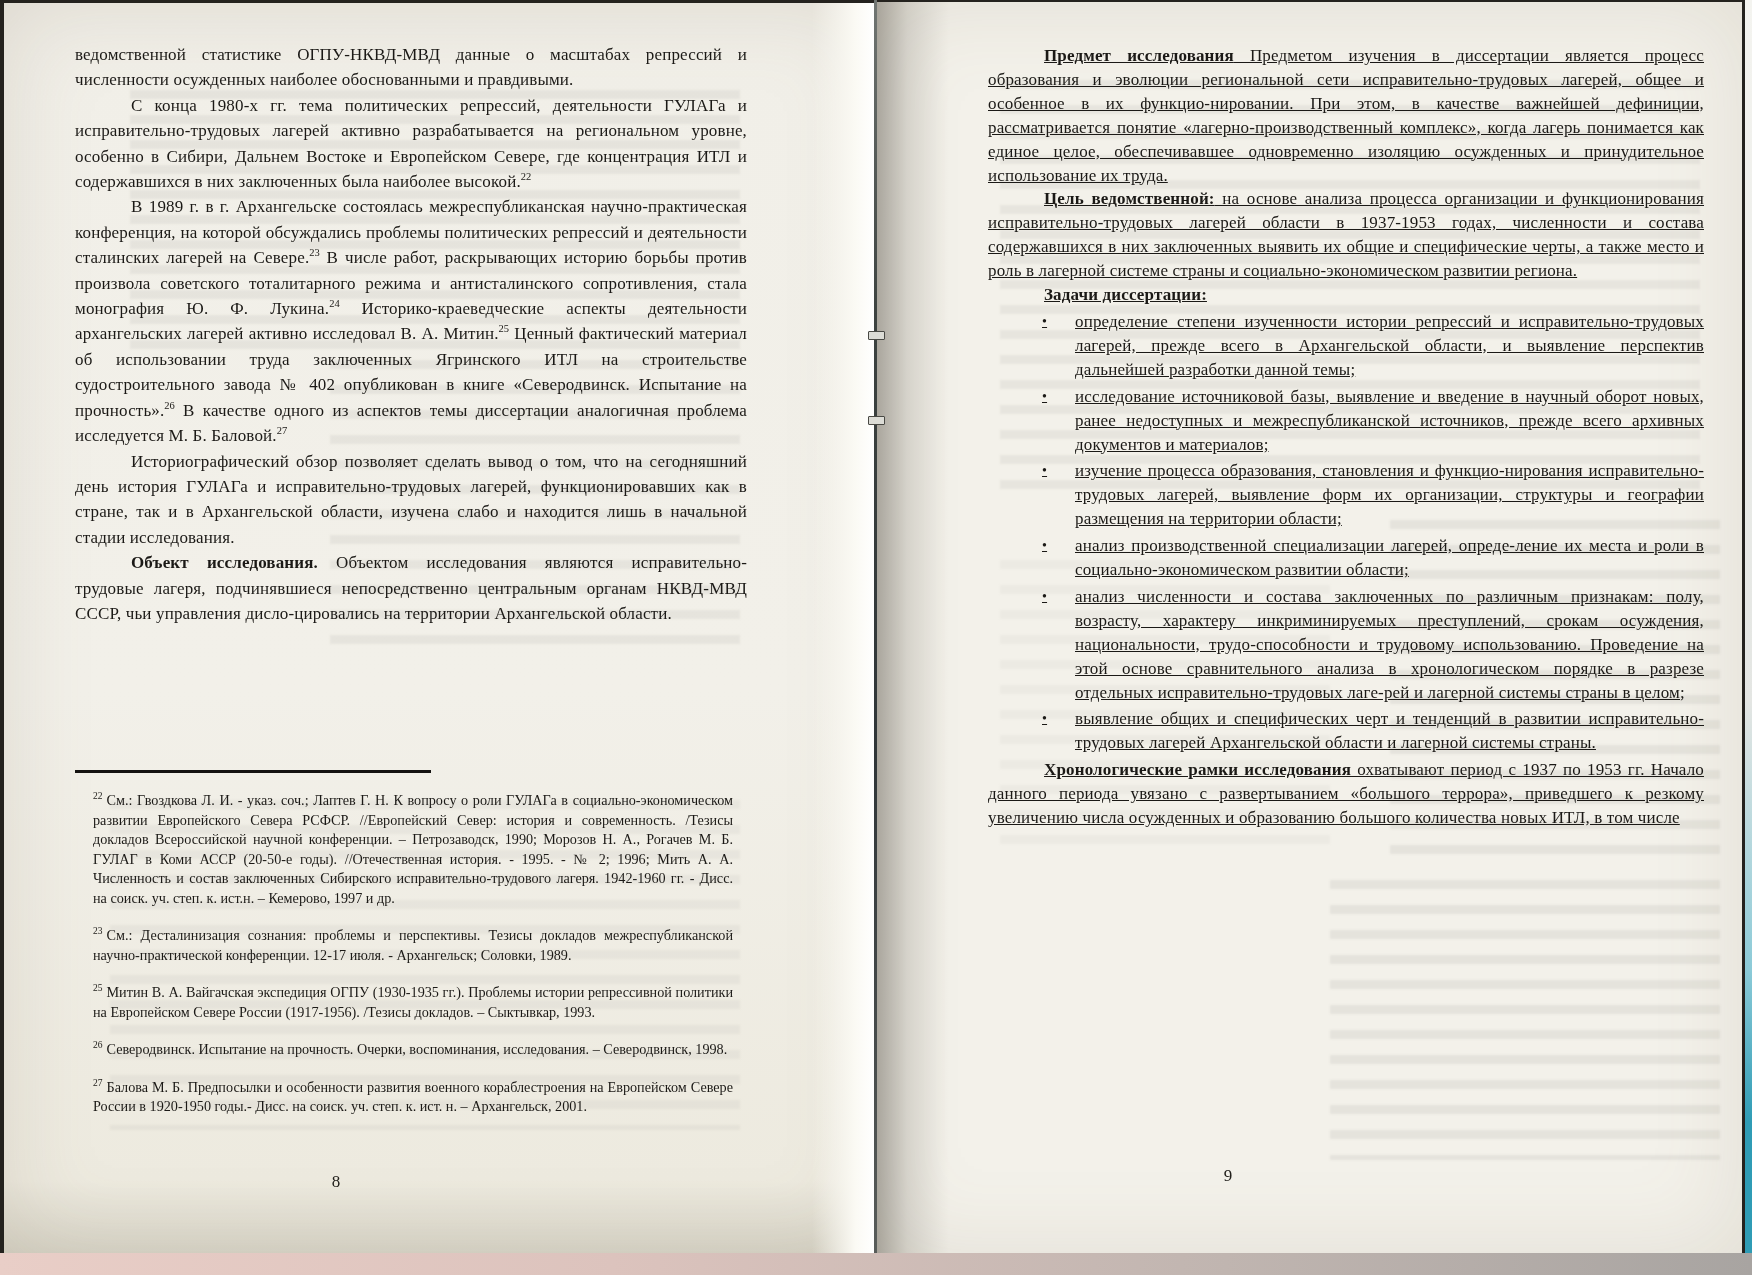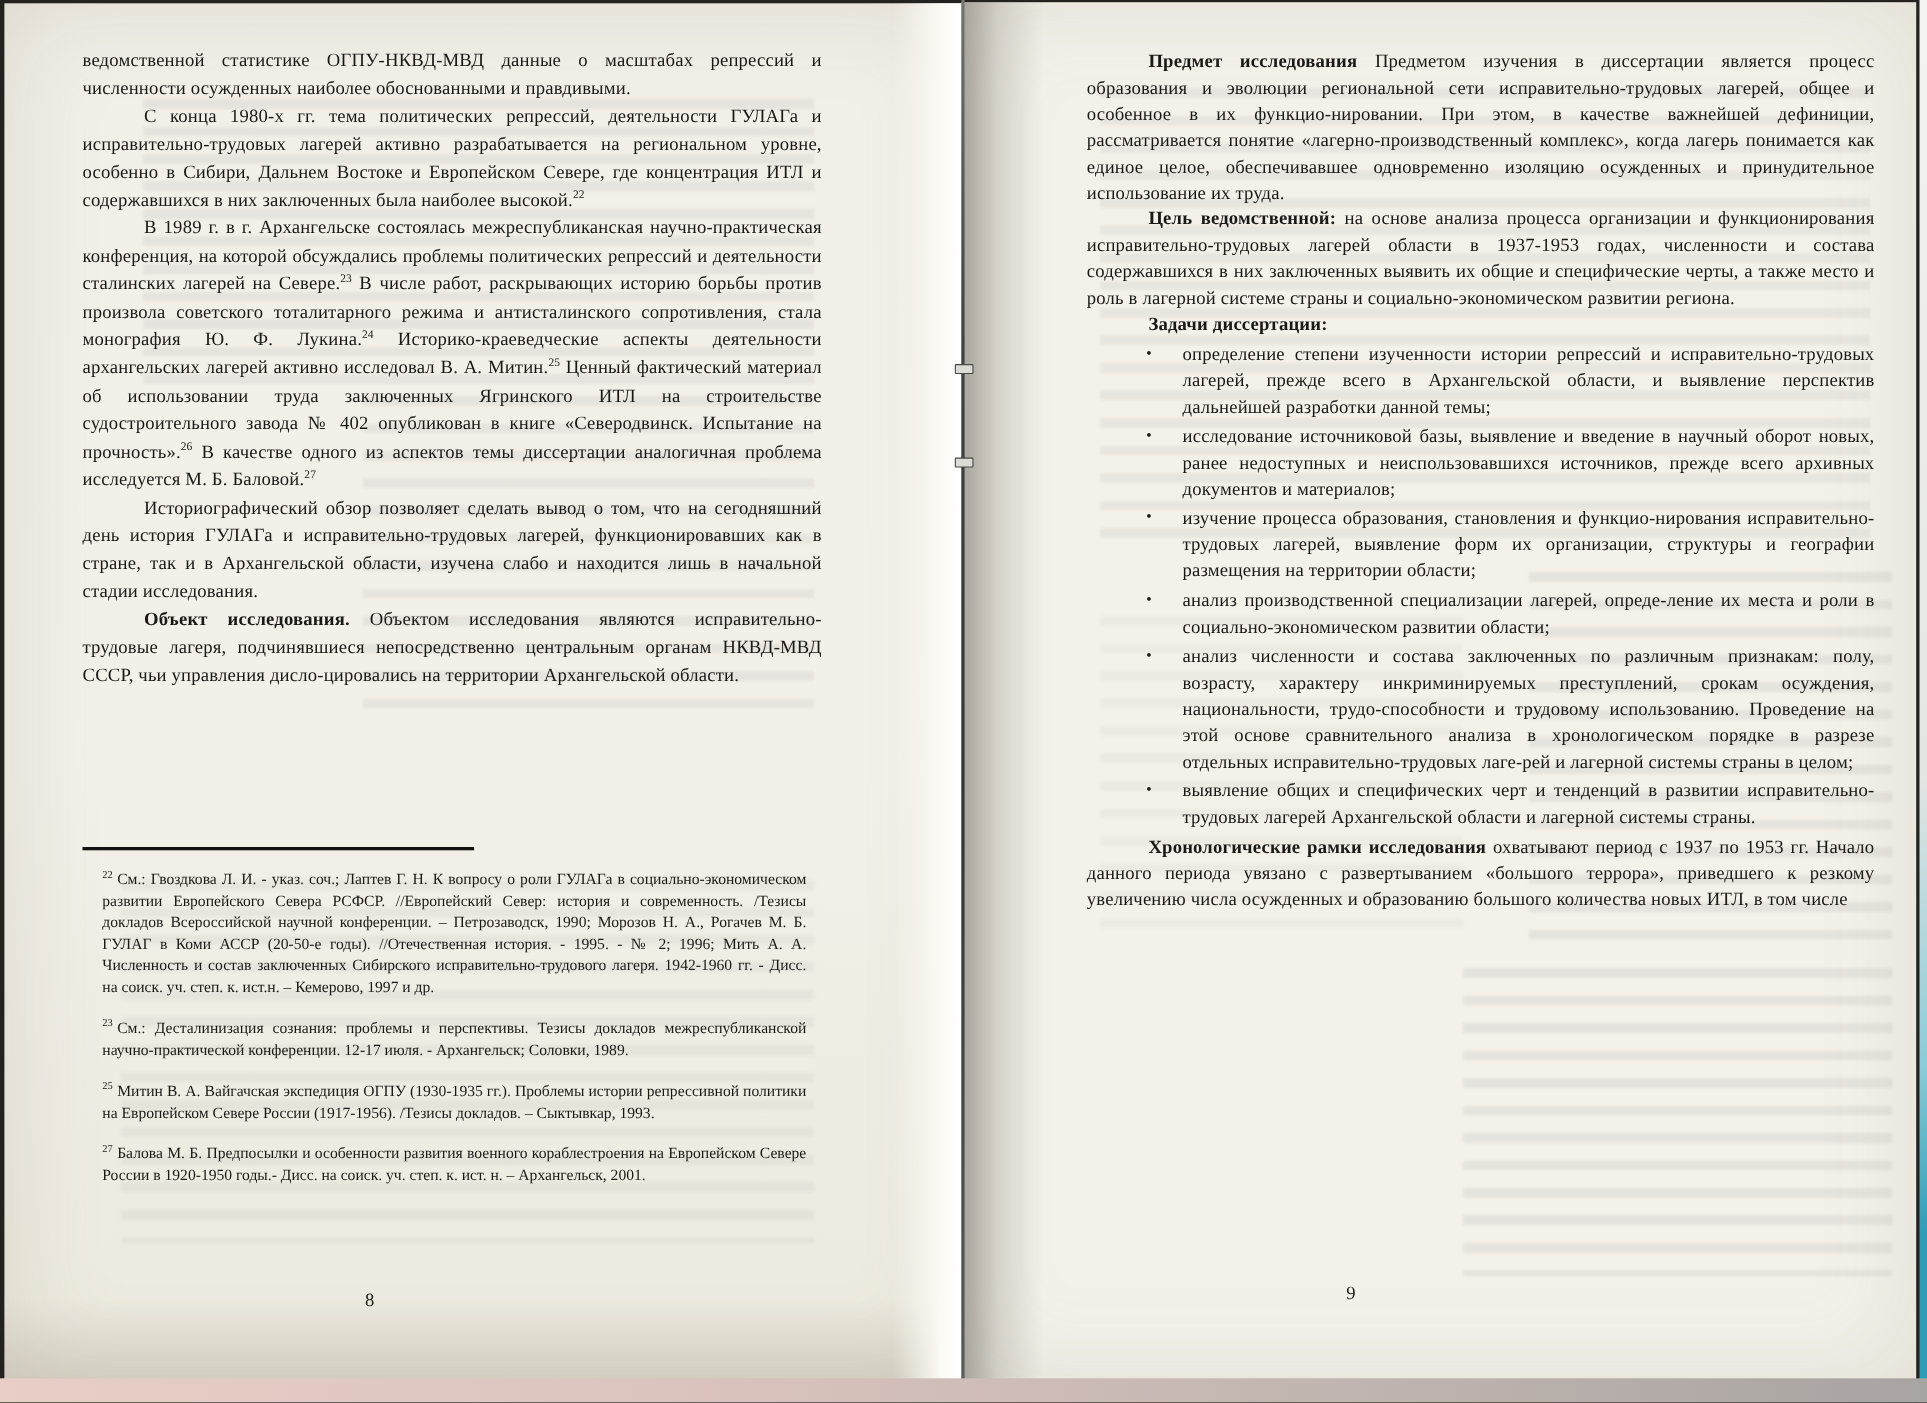--- a/index.html
+++ b/index.html
@@ -66,21 +66,21 @@
   .bleed.br1{left:1000px;top:80px;width:700px;height:420px;}
   .bleed.br2{left:1390px;top:520px;width:330px;height:340px;opacity:.7;}
   .bleed.br3{left:1330px;top:880px;width:390px;height:280px;opacity:.7;}
   .bleed.br4{left:1000px;top:560px;width:330px;height:300px;opacity:.35;}
 
   .textcol{
     position:absolute;text-align:justify;
     font-size:17px;letter-spacing:.15px;
   }
   .textcol-left{left:75px;top:42px;width:672px;line-height:25.4px;}
-  .textcol-right{left:988px;top:44px;width:716px;line-height:23.9px;}
+  .textcol-right{left:988px;top:44px;width:716px;line-height:23.9px;text-decoration:underline;}
   .blk{margin:0;}
   .blk.p{text-indent:56px;}
   .blk.p.noindent{text-indent:0;}
   .blk.bullet{display:flex;margin:3px 0 3px 54px;}
   .bmark{flex:0 0 33px;width:33px;font-size:14px;}
   .btext{flex:1;text-align:justify;}
   sup.fnref{font-size:10.5px;line-height:0;vertical-align:super;letter-spacing:0;}
   b{font-weight:bold;}
 
   .footnote-block{
@@ -126,37 +126,38 @@
       <div class="blk p">Историографический обзор позволяет сделать вывод о том, что на сегодняшний день история ГУЛАГа и исправительно-трудовых лагерей, функционировавших как в стране, так и в Архангельской области, изучена слабо и находится лишь в начальной стадии исследования.</div>
       <div class="blk p"><b>Объект исследования.</b> Объектом исследования являются исправительно-трудовые лагеря, подчинявшиеся непосредственно центральным органам НКВД-МВД СССР, чьи управления дисло-цировались на территории Архангельской области.</div>
     </div>
 
   <div class="footnote-block">
     <div class="fn-rule"></div>
     <div class="fn-list">
         <div class="fn"><sup>22</sup>См.: Гвоздкова Л. И. - указ. соч.; Лаптев Г. Н. К вопросу о роли ГУЛАГа в социально-экономическом развитии Европейского Севера РСФСР. //Европейский Север: история и современность. /Тезисы докладов Всероссийской научной конференции. – Петрозаводск, 1990; Морозов Н. А., Рогачев М. Б. ГУЛАГ в Коми АССР (20-50-е годы). //Отечественная история. - 1995. - № 2; 1996; Мить А. А. Численность и состав заключенных Сибирского исправительно-трудового лагеря. 1942-1960 гг. - Дисс. на соиск. уч. степ. к. ист.н. – Кемерово, 1997 и др.</div>
         <div class="fn"><sup>23</sup>См.: Десталинизация сознания: проблемы и перспективы. Тезисы докладов межреспубликанской научно-практической конференции. 12-17 июля. - Архангельск; Соловки, 1989.</div>
         <div class="fn"><sup>25</sup>Митин В. А. Вайгачская экспедиция ОГПУ (1930-1935 гг.). Проблемы истории репрессивной политики на Европейском Севере России (1917-1956). /Тезисы докладов. – Сыктывкар, 1993.</div>
+        <div class="fn"><sup>26</sup>Северодвинск. Испытание на прочность. Очерки, воспоминания, исследования. – Северодвинск, 1998.</div>
         <div class="fn"><sup>27</sup>Балова М. Б. Предпосылки и особенности развития военного кораблестроения на Европейском Севере России в 1920-1950 годы.- Дисс. на соиск. уч. степ. к. ист. н. – Архангельск, 2001.</div>
       </div>
   </div>
 
   <div class="pagenum pagenum-left">8</div>
 
   <div class="textcol textcol-right">
       <div class="blk p"><b>Предмет исследования</b> Предметом изучения в диссертации является процесс образования и эволюции региональной сети исправительно-трудовых лагерей, общее и особенное в их функцио-нировании. При этом, в качестве важнейшей дефиниции, рассматривается понятие «лагерно-производственный комплекс», когда лагерь понимается как единое целое, обеспечивавшее одновременно изоляцию осужденных и принудительное использование их труда.</div>
       <div class="blk p"><b>Цель ведомственной:</b> на основе анализа процесса организации и функционирования исправительно-трудовых лагерей области в 1937-1953 годах, численности и состава содержавшихся в них заключенных выявить их общие и специфические черты, а также место и роль в лагерной системе страны и социально-экономическом развитии региона.</div>
       <div class="blk p"><b>Задачи диссертации:</b></div>
       <div class="blk bullet">
         <span class="bmark">•</span>
         <span class="btext">определение степени изученности истории репрессий и исправительно-трудовых лагерей, прежде всего в Архангельской области, и выявление перспектив дальнейшей разработки данной темы;</span>
       </div>
       <div class="blk bullet">
         <span class="bmark">•</span>
-        <span class="btext">исследование источниковой базы, выявление и введение в научный оборот новых, ранее недоступных и неиспользовавшихся источников, прежде всего архивных документов и материалов;</span>
+        <span class="btext">исследование источниковой базы, выявление и введение в научный оборот новых, ранее недоступных и межреспубликанской источников, прежде всего архивных документов и материалов;</span>
       </div>
       <div class="blk bullet">
         <span class="bmark">•</span>
         <span class="btext">изучение процесса образования, становления и функцио-нирования исправительно-трудовых лагерей, выявление форм их организации, структуры и географии размещения на территории области;</span>
       </div>
       <div class="blk bullet">
         <span class="bmark">•</span>
         <span class="btext">анализ производственной специализации лагерей, опреде-ление их места и роли в социально-экономическом развитии области;</span>
       </div>
       <div class="blk bullet">

